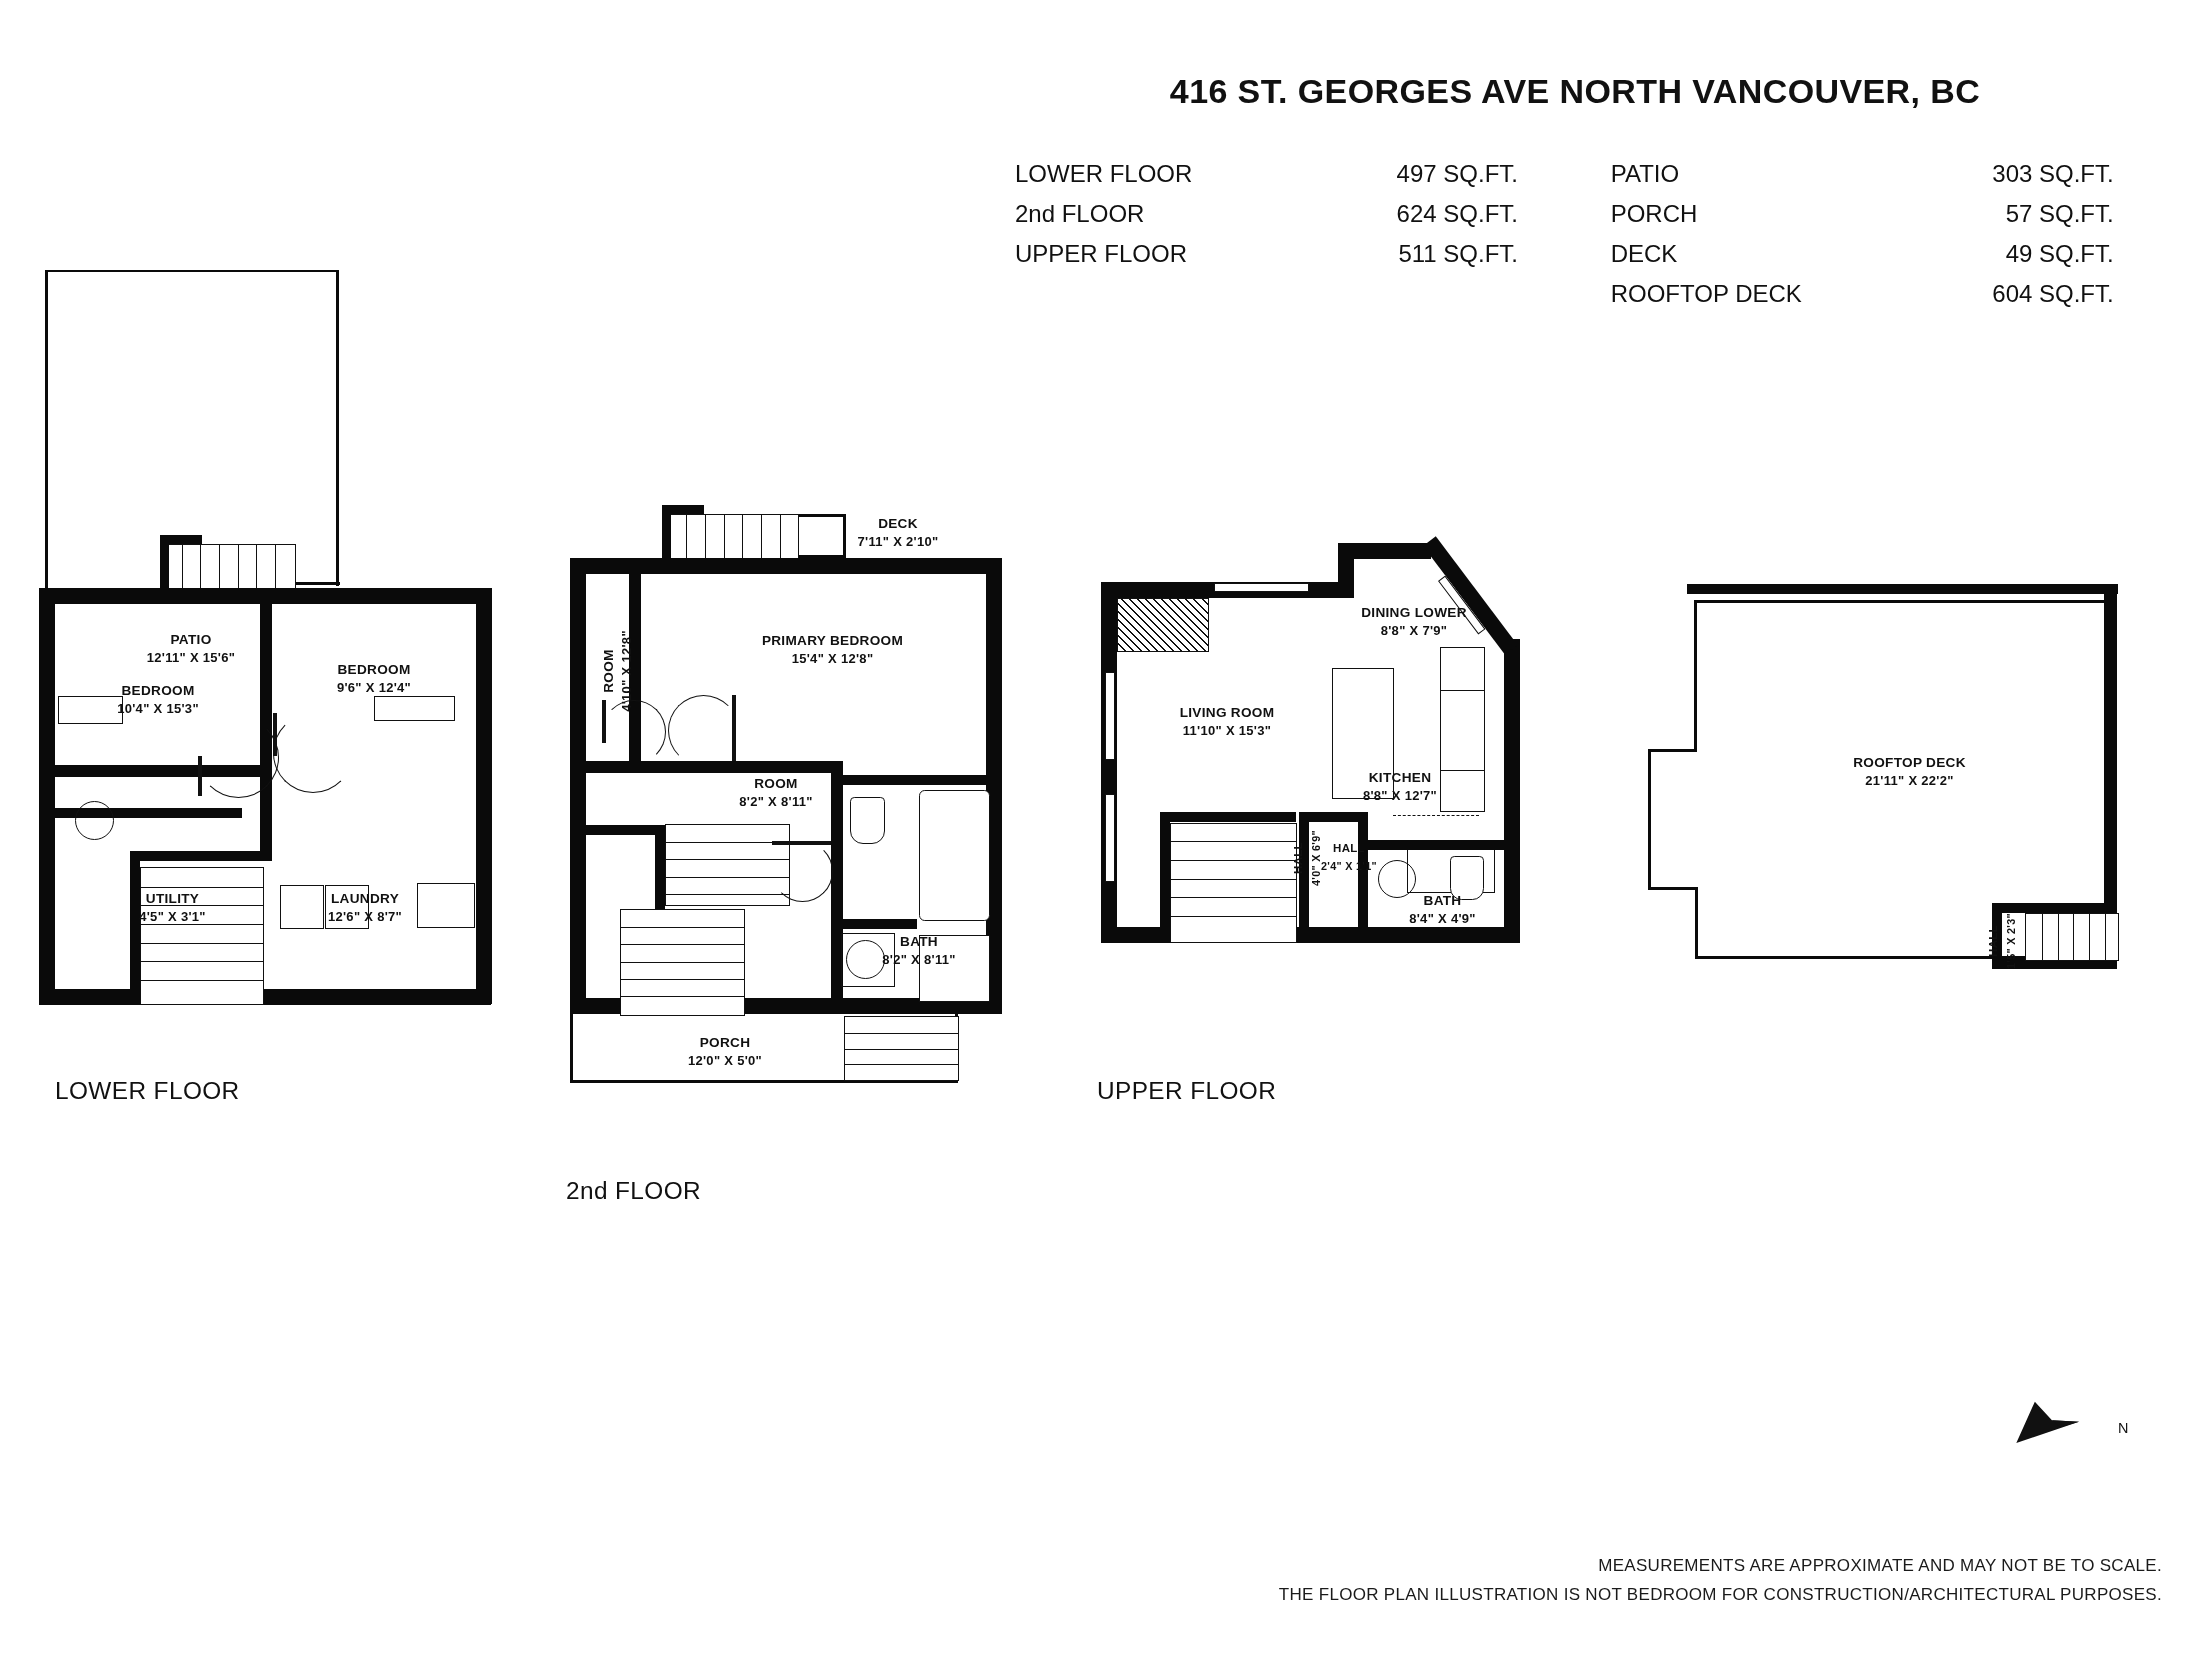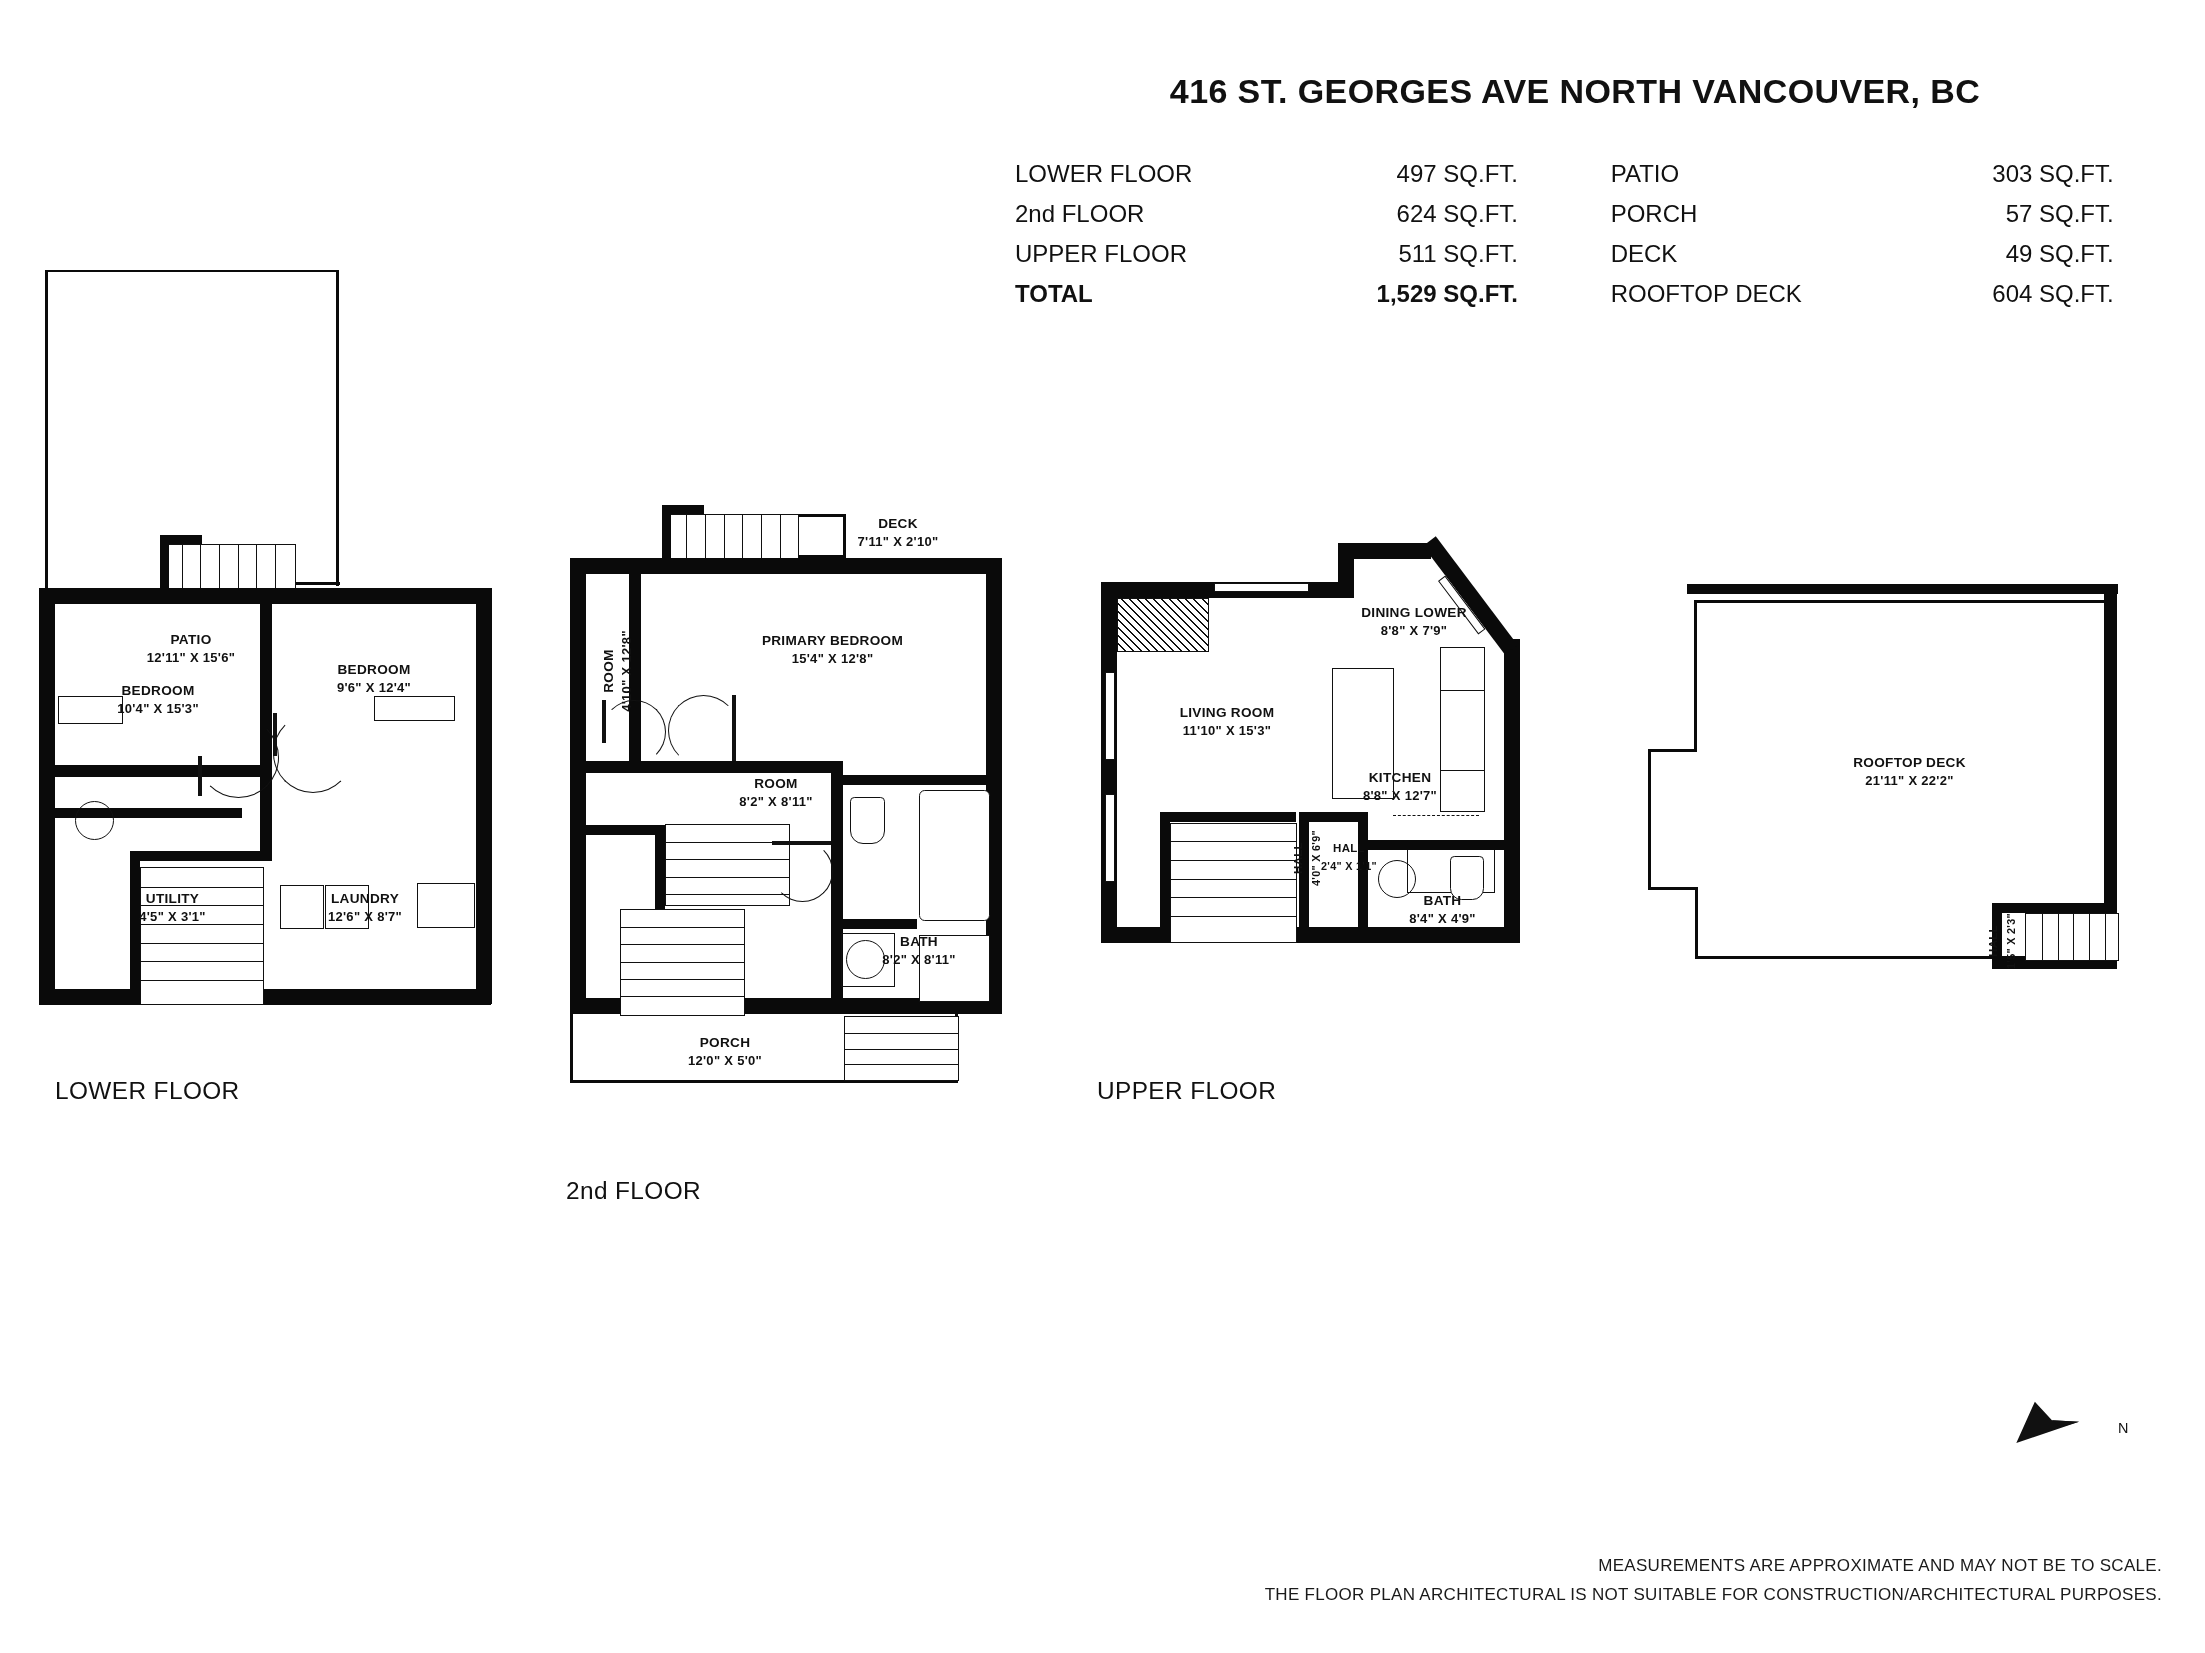--- a/index.html
+++ b/index.html
@@ -67,24 +67,20 @@
       <span class="val">497 SQ.FT.</span>
     </div>
     <div class="area-row">
       <span class="lbl">2nd FLOOR</span>
       <span class="val">624 SQ.FT.</span>
     </div>
     <div class="area-row">
       <span class="lbl">UPPER FLOOR</span>
       <span class="val">511 SQ.FT.</span>
     </div>
-    <div class="area-row total">
-      <span class="lbl">TOTAL</span>
-      <span class="val">1,529 SQ.FT.</span>
-    </div>
   </div>
   <div class="area-col" id="col-right">
     <div class="area-row">
       <span class="lbl">PATIO</span>
       <span class="val">303 SQ.FT.</span>
     </div>
     <div class="area-row">
       <span class="lbl">PORCH</span>
       <span class="val">57 SQ.FT.</span>
     </div>
@@ -380,14 +376,14 @@
 
 <div id="n-arrow">
   <svg width="101" height="57" viewBox="0 0 140 80">
     <polygon points="8,66 96,36 58,34 34,8" fill="#111"></polygon>
     <polygon points="96,36 58,34 70,44" fill="#111"></polygon>
   </svg>
 </div>
 <div class="abs" style="left:2118px;top:1420px;font-size:14.4px;">N</div>
 
 <div class="footer" style="top:1556px;">MEASUREMENTS ARE APPROXIMATE AND MAY NOT BE TO SCALE.</div>
-<div class="footer" style="top:1585px;">THE FLOOR PLAN ARCHITECTURAL IS NOT SUITABLE FOR CONSTRUCTION/ARCHITECTURAL PURPOSES.</div>
+<div class="footer" style="top:1585px;">THE FLOOR PLAN ILLUSTRATION IS NOT BEDROOM FOR CONSTRUCTION/ARCHITECTURAL PURPOSES.</div>
 
 
 </body></html>

